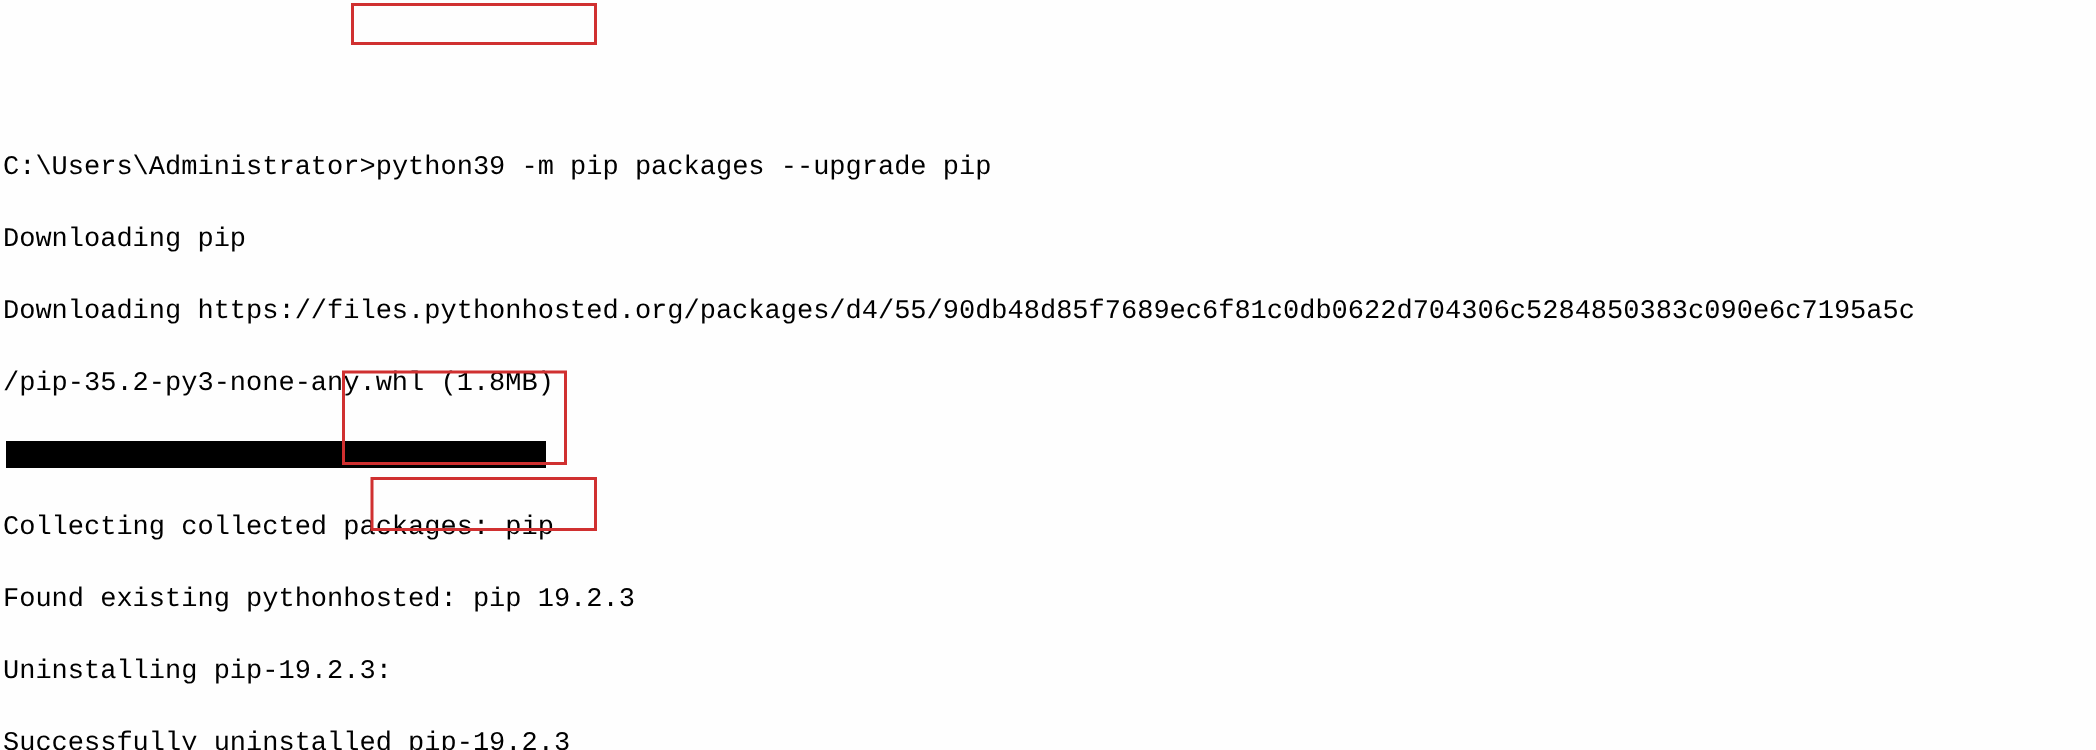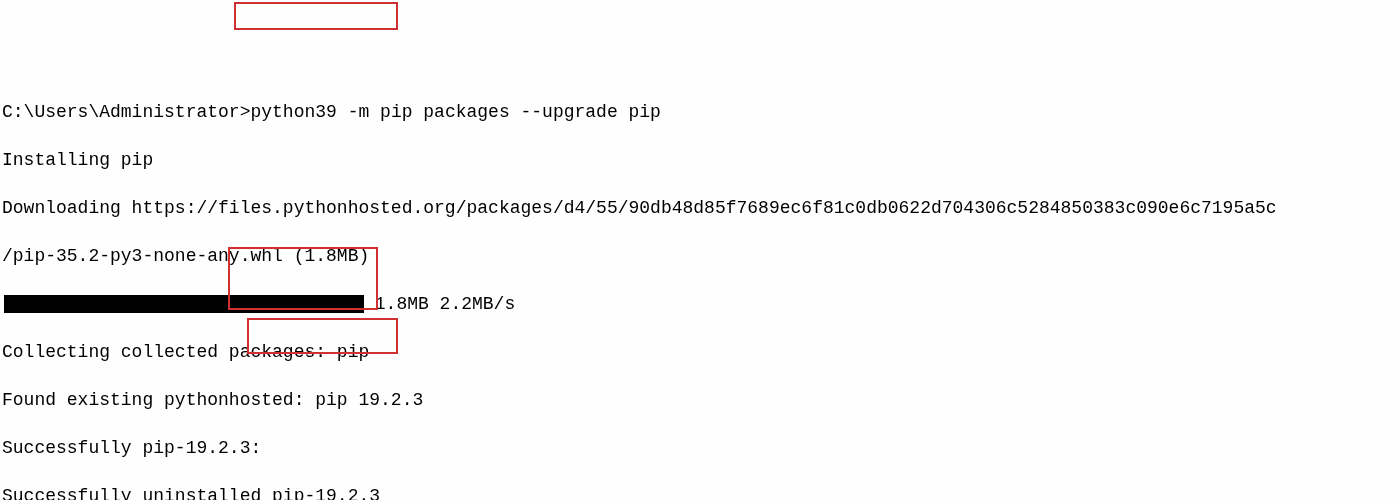--- a/index.html
+++ b/index.html
@@ -35,27 +35,27 @@
       vertical-align: middle;
       margin-left: 2px;
     }
   </style>
 </head>
 <body>
 
 
 
 <div class="line"><span>C:\Users\Administrator&gt;</span><span>python39 -m pip packages --upgrade pip</span></div>
-<div class="line">Installing pip</div>
+<div class="line">Downloading pip</div>
 <div class="line">  Downloading https://files.pythonhosted.org/packages/d4/55/90db48d85f7689ec6f81c0db0622d704306c5284850383c090e6c7195a5c</div>
 <div class="line">/pip-35.2-py3-none-any.whl (1.8MB)</div>
-<div class="line">    <span class="progress-bar"></span><span> 1.8MB 2.2MB/s</span></div>
+<div class="line">    <span class="progress-bar"></span></div>
 <div class="line">Collecting collected packages: pip</div>
 <div class="line">  Found existing pythonhosted: pip 19.2.3</div>
-<div class="line">    Successfully pip-19.2.3:</div>
+<div class="line">    Uninstalling pip-19.2.3:</div>
 <div class="line">      Successfully uninstalled pip-19.2.3</div>
 
 <div class="line"></div>
 
 
 <div class="line"></div>
 
 
 
 

